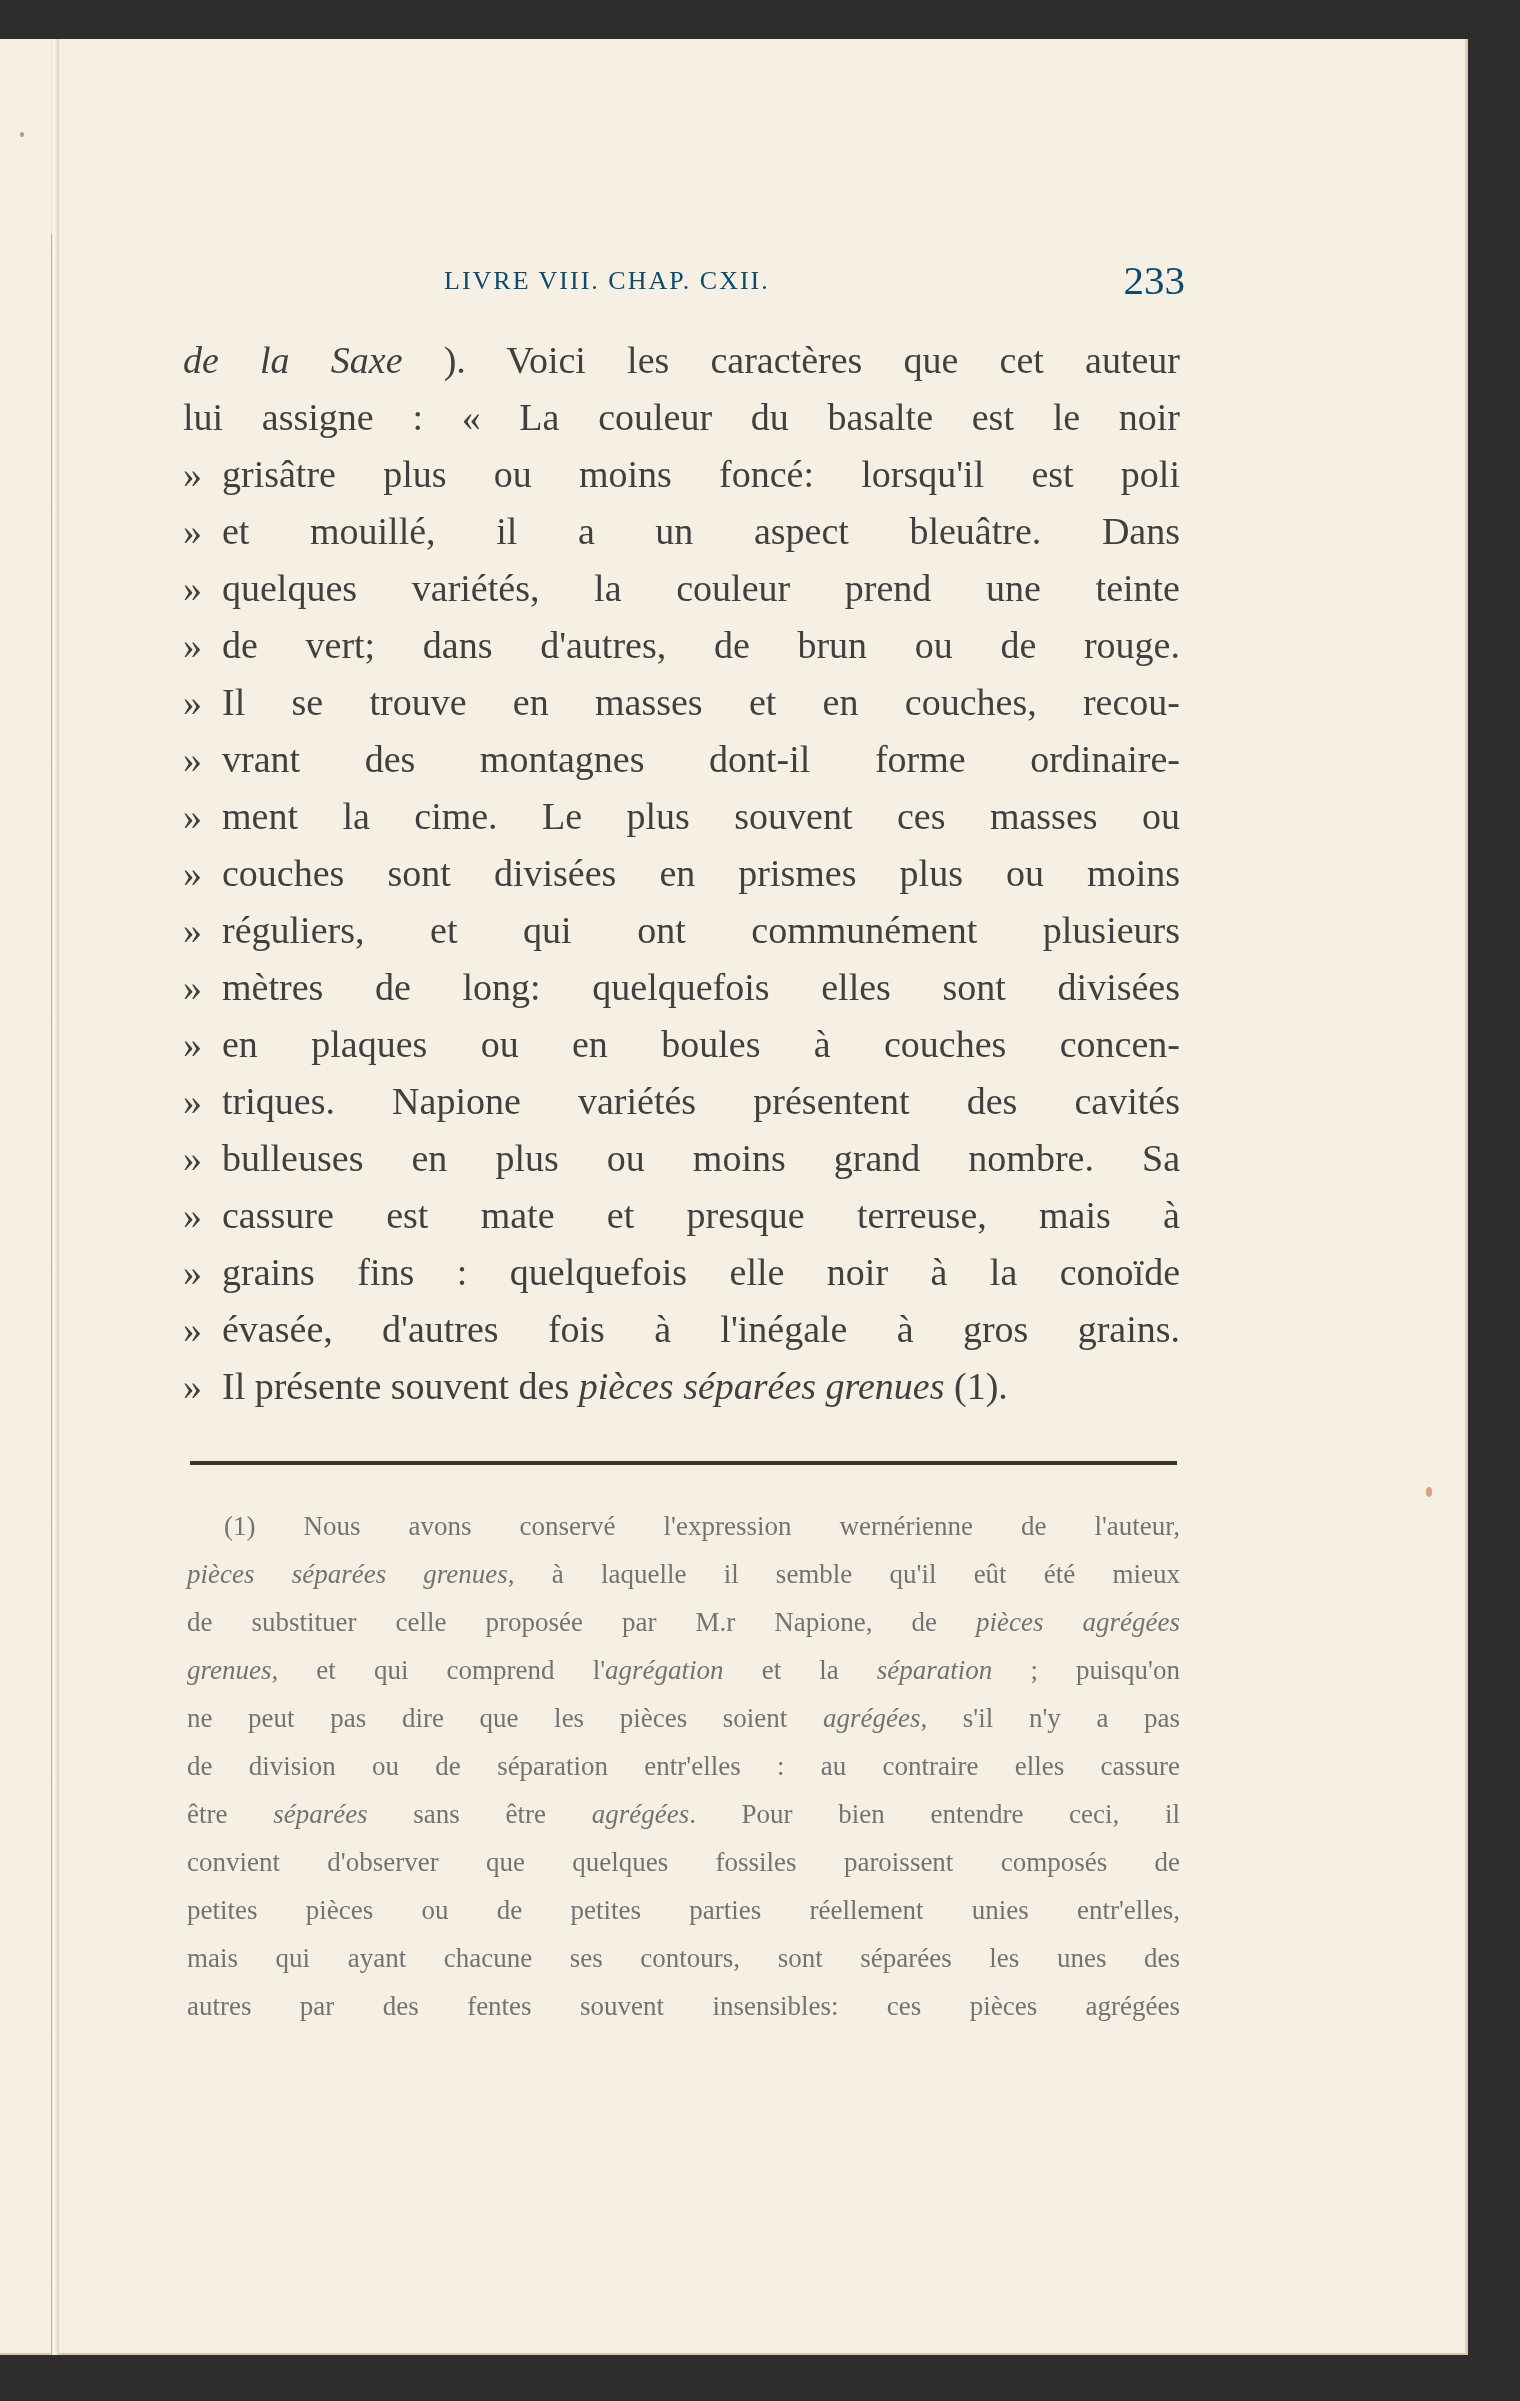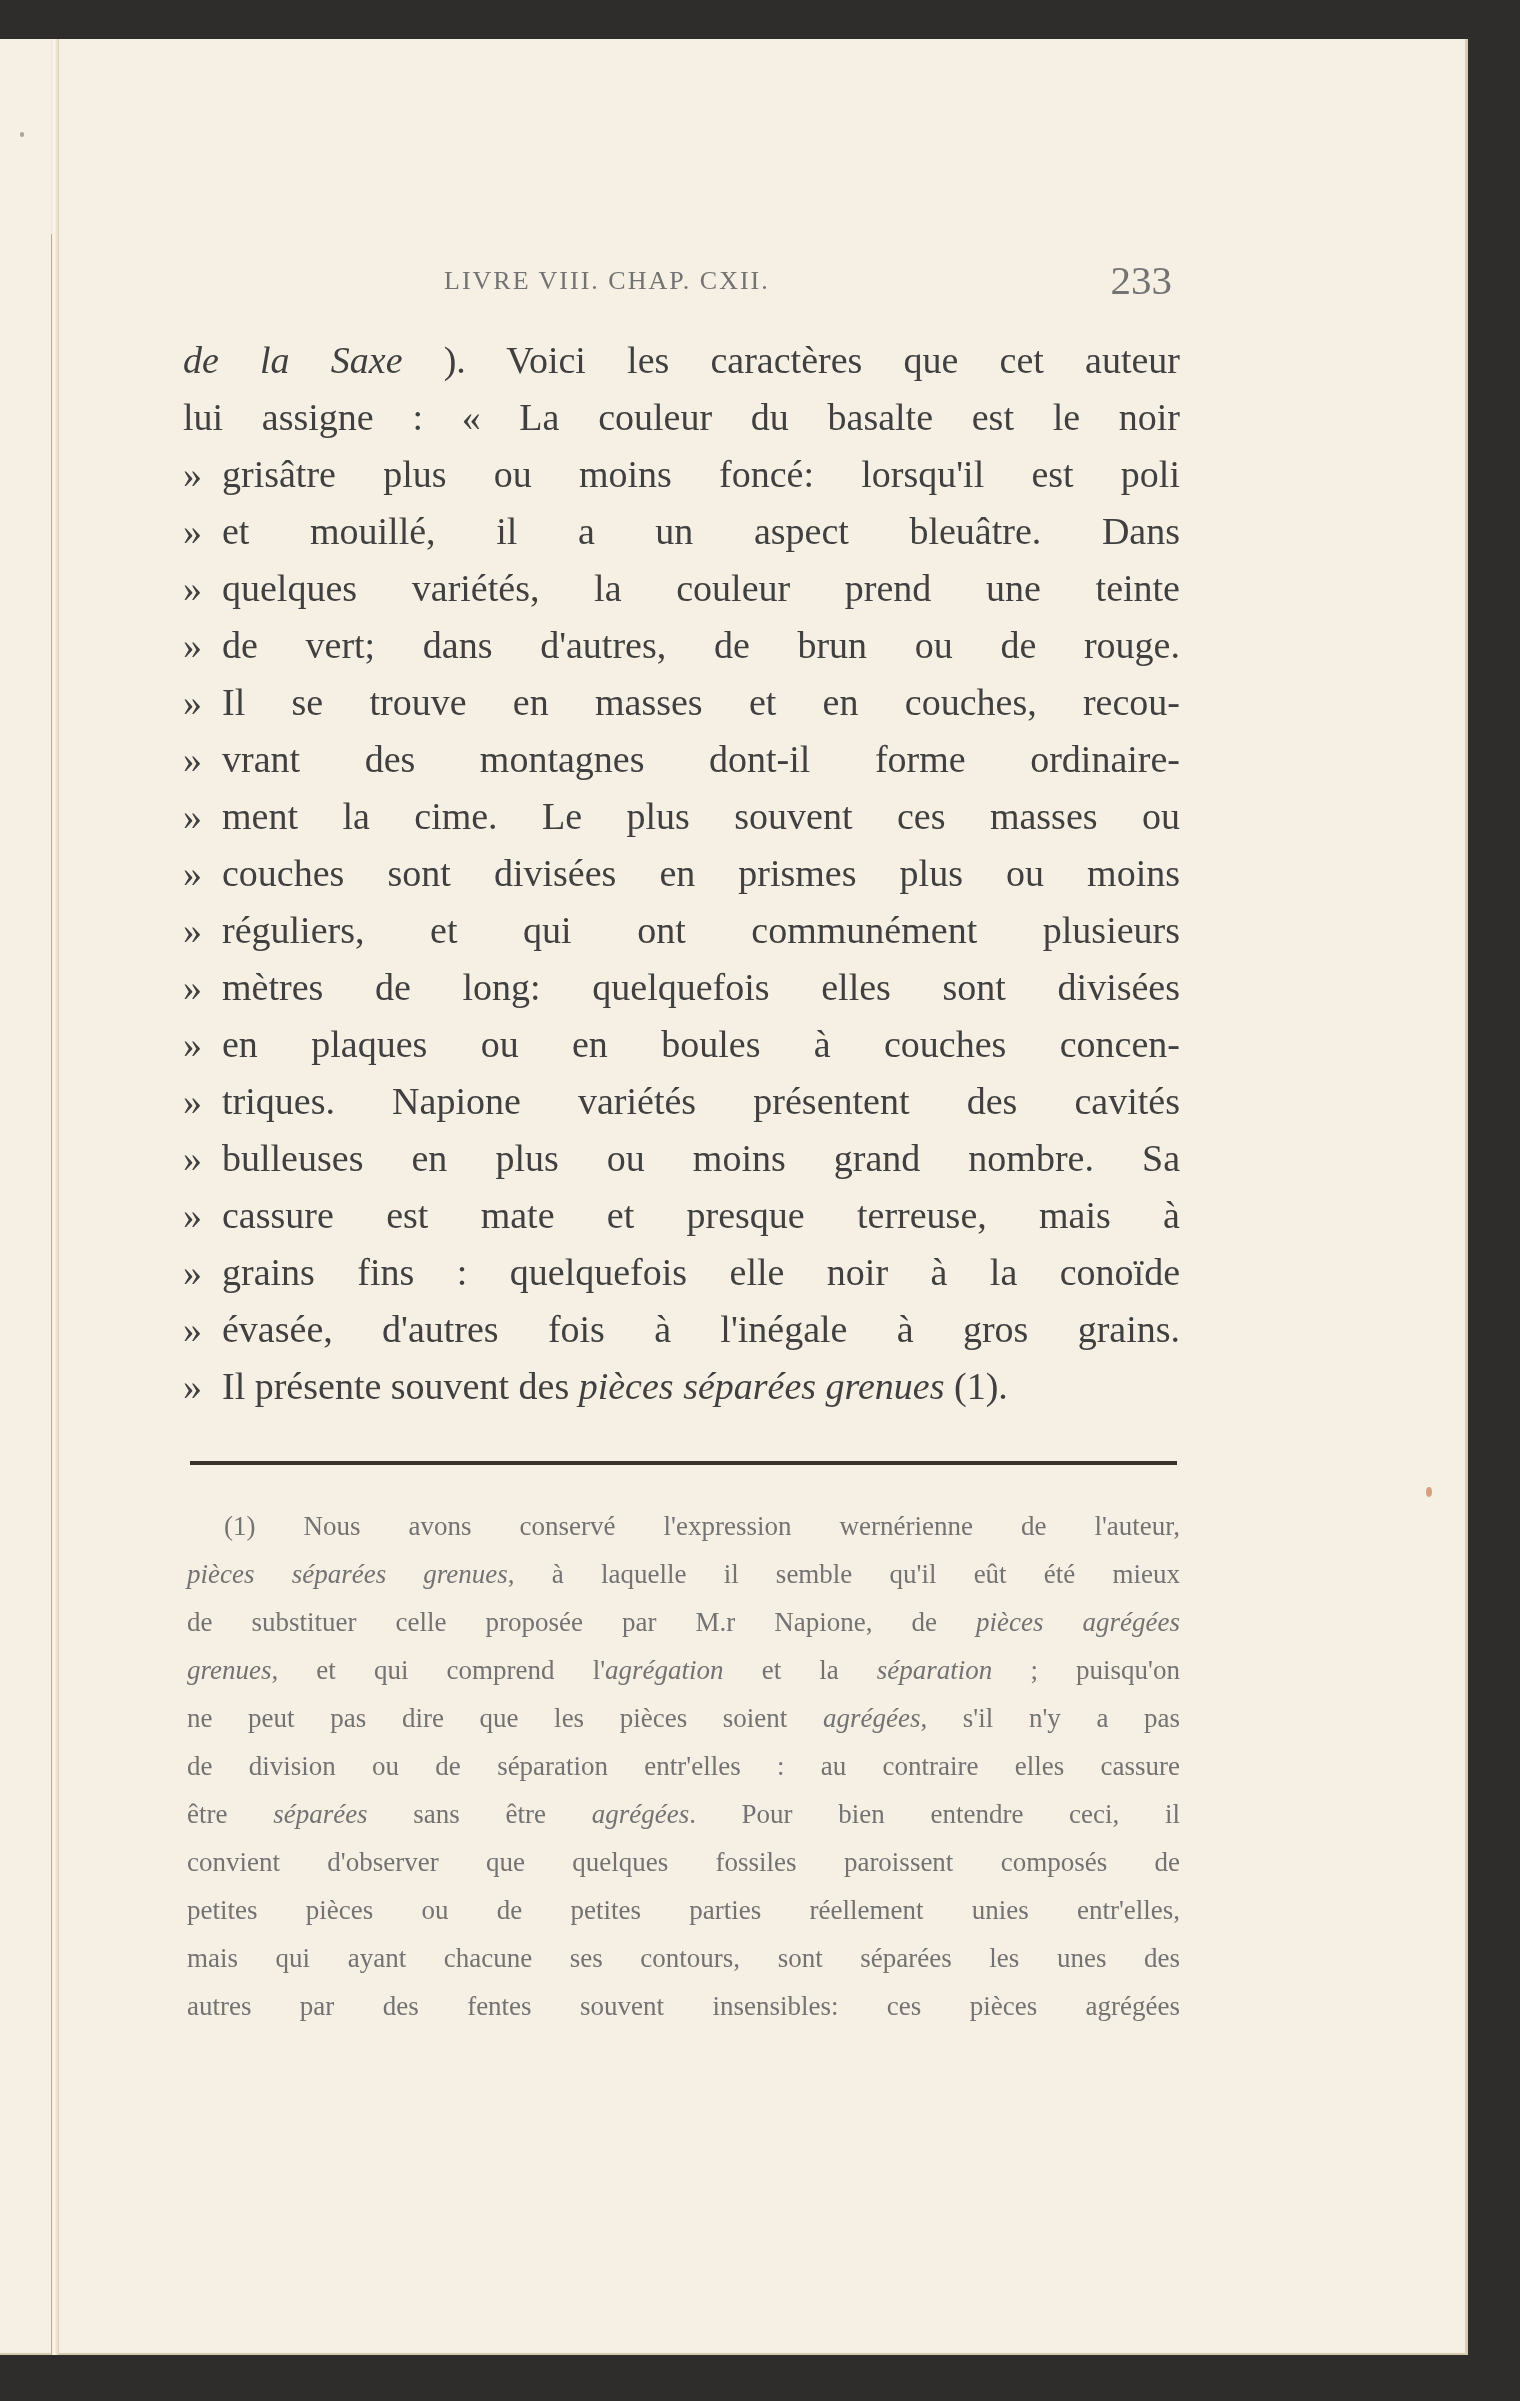--- a/index.html
+++ b/index.html
@@ -15,28 +15,28 @@
   }
   .gutter {
     position: absolute; left: 51px; top: 0; width: 7.8px; height: 100%;
     background: linear-gradient(to right, #efe6d6, #fbf6ec 40%, #e9dfcc 80%, #d9ccb4);
   }
   .gutter-line {
     position: absolute; left: 51px; top: 195px; width: 1px; height: 2121px; background: #c4a98a;
   }
   .header {
     position: absolute; left: 444px; top: 217px; width: 741px; height: 49px;
-    color: #737373;
+    color: #0c4a6e;
   }
   .running-title {
     position: absolute; left: 0; top: 9.8px; font-size: 26px; letter-spacing: 2px;
     font-variant: small-caps;
   }
   .page-number {
-    position: absolute; right: 13px; top: 0; font-size: 41px;
+    position: absolute; right: 0; top: 0; font-size: 41px;
   }
   .body-text {
     position: absolute; left: 183px; top: 293px; width: 997px;
     color: #404040; font-size: 38px; line-height: 57px;
   }
   .line {
     display: block; white-space: nowrap; text-align: justify; text-align-last: justify;
     height: 57px;
   }
   .line.last { text-align-last: left; }

